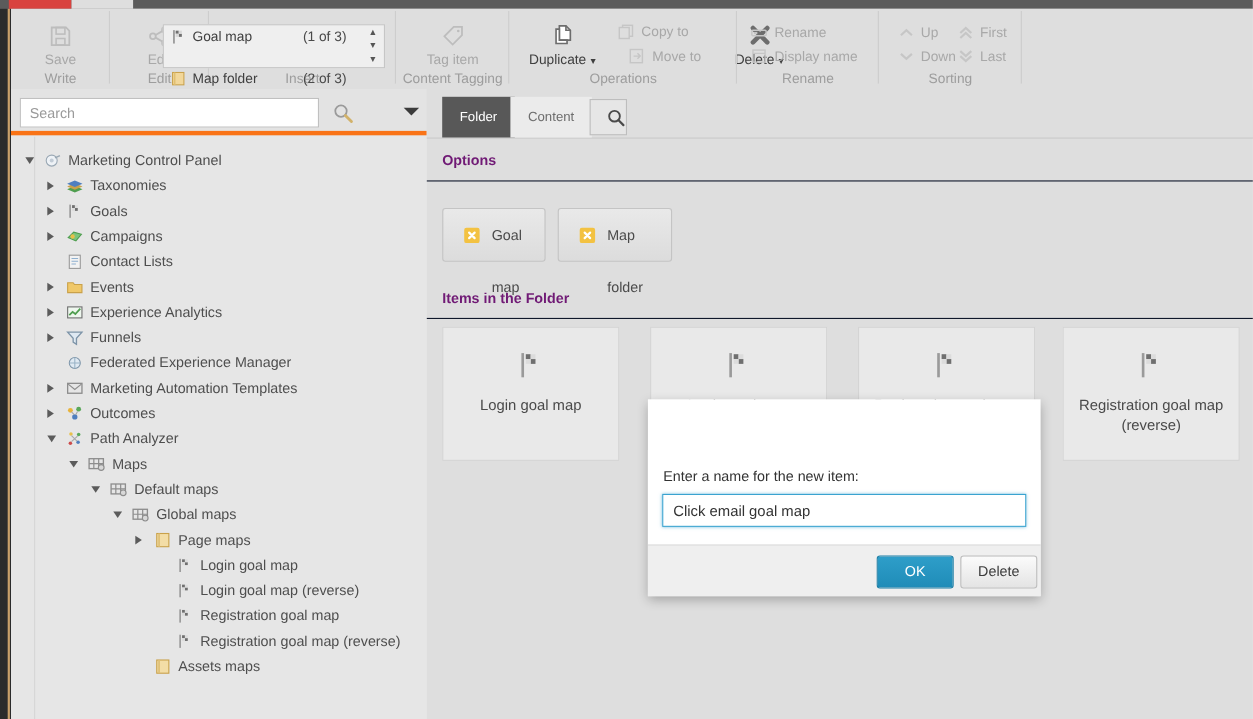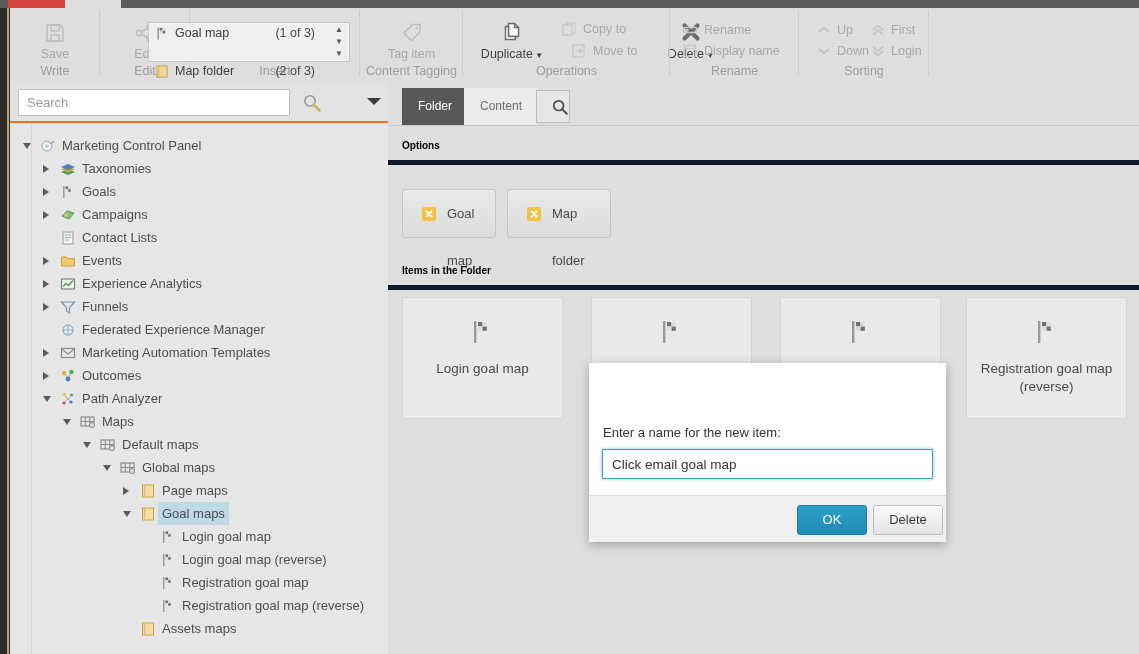--- a/index.html
+++ b/index.html
@@ -40,21 +40,21 @@
   }
   .grow { position:relative; height:19px; line-height:19px; font-size:12.5px; color:#3f3f3f; }
   .grow .gi { position:absolute; left:6px; top:2px; width:15px; height:15px; }
   .grow .gt { position:absolute; left:26px; top:0; }
   .grow .gc { position:absolute; right:34px; top:0; color:#4a4a4a; }
   .gspin { position:absolute; right:2px; top:1px; width:16px; height:36px; }
   .gspin div { width:16px; height:12px; text-align:center; font-size:8px; color:#555; line-height:12px; }
 
   
   .leftpanel { position:absolute; left:10px; top:81px; width:378px; height:573px; background:#e6e6e6; }
-  .searchbar { position:absolute; left:0; top:0; width:378px; height:42px; background:#e3e3e3; border-bottom:2px solid #f97316; }
+  .searchbar { position:absolute; left:0; top:0; width:378px; height:42px; background:#e3e3e3; border-bottom:4px solid #f97316; }
   .searchbox {
     position:absolute; left:8px; top:8px; width:272px; height:27px;
     background:#fff; border:1px solid #c0c0c0;
   }
   .searchbox input {
     width:100%; height:100%; border:0; outline:none; background:transparent;
     padding:0 8px; font-family:"Liberation Sans", sans-serif; font-size:13px; color:#555;
   }
   .searchbox input::placeholder { color:#9a9a9a; }
   .s-mag { position:absolute; left:292px; top:12px; }
@@ -83,22 +83,22 @@
   }
   .ctab.active { background:#585858; color:#fff; }
   .ctab.idle { background:#ebebeb; color:#6d6d6d; }
   .ctab.searchtab {
     width:34px; padding:0; top:9px; height:33px; background:#e6e6e6;
     border:1px solid #bdbdbd;
   }
 
   .sectionhdr {
     position:absolute; left:0; width:751px; height:34px; line-height:30px;
-    padding-left:14px; font-size:10px; font-weight:bold; color:#000000;
-    border-bottom:5px solid #0f172a;
+    padding-left:14px; font-size:13px; font-weight:bold; color:#701a75;
+    border-bottom:1px solid #0f172a;
   }
   .optionbtn {
     position:absolute; height:49px; border:1px solid #c4c4c4; border-radius:3px;
     background:linear-gradient(#e9e9e9,#dcdcdc);
     font-size:13px; color:#4a4a4a; cursor:pointer;
   }
   .optionbtn .oi { position:absolute; left:18px; top:16px; width:16px; height:16px; }
   .optionbtn .ot { position:absolute; left:44px; top:0; line-height:47px; }
 
   .card {
@@ -296,21 +296,21 @@
       <div class="rbtn" style="left:72px;top:12px;width:58px;text-align:left;padding-left:20px;line-height:20px;">
         <svg style="position:absolute;left:0;top:3px;" width="14" height="14" viewBox="0 0 14 14">
           <path d="M2 7 7 2.5 12 7M2 11.5 7 7 12 11.5" fill="none" stroke="#c6c6c6" stroke-width="2"></path>
         </svg>
         <span>First</span>
       </div>
       <div class="rbtn" style="left:72px;top:33px;width:58px;text-align:left;padding-left:20px;line-height:20px;">
         <svg style="position:absolute;left:0;top:3px;" width="14" height="14" viewBox="0 0 14 14">
           <path d="M2 2.5 7 7 12 2.5M2 7 7 11.5 12 7" fill="none" stroke="#c6c6c6" stroke-width="2"></path>
         </svg>
-        <span>Login</span>
+        <span>Last</span>
       </div>
       <div class="glabel">Sorting</div>
       <div class="divider"></div>
     </div>
   </div>
 
   <div class="leftpanel">
     <div class="searchbar">
       <div class="searchbox">
         <input type="text" placeholder="Search" value="" style="">
@@ -481,30 +481,20 @@
           </div>
           <div class="tnode">
             <span class="tw closed" style="left:112px">
               <i></i>
             </span>
             <span class="ti" style="left:130px"><svg viewBox="0 0 16 16" width="16" height="16">
                 <rect x="2.5" y="2" width="11" height="12" fill="#f3dda6" stroke="#c9a14a"></rect>
                 <rect x="3.8" y="2" width="1.6" height="12" fill="#dfc076"></rect>
               </svg></span>
             <span class="tl" style="left:148px">Page maps</span>
-          </div>
-          <div class="tnode sel">
-            <span class="tw open" style="left:112px">
-              <i></i>
-            </span>
-            <span class="ti" style="left:130px"><svg viewBox="0 0 16 16" width="16" height="16">
-                <rect x="2.5" y="2" width="11" height="12" fill="#f3dda6" stroke="#c9a14a"></rect>
-                <rect x="3.8" y="2" width="1.6" height="12" fill="#dfc076"></rect>
-              </svg></span>
-            <span class="tl" style="left:148px">Goal maps</span>
           </div>
           <div class="tnode">
             <span class="ti" style="left:150px"><svg viewBox="0 0 16 16" width="16" height="16">
                 <rect x="3" y="2" width="1.5" height="12" fill="#9a9a9a"></rect>
                 <rect x="5.5" y="2.5" width="2.6" height="2.6" fill="#6f6f6f"></rect>
                 <rect x="8.1" y="5.1" width="2.6" height="2.6" fill="#6f6f6f"></rect>
                 <rect x="8.1" y="2.5" width="2.6" height="2.6" fill="#dcdcdc"></rect>
                 <rect x="5.5" y="5.1" width="2.6" height="2.6" fill="#dcdcdc"></rect>
               </svg></span>
             <span class="tl" style="left:168px">Login goal map</span>

